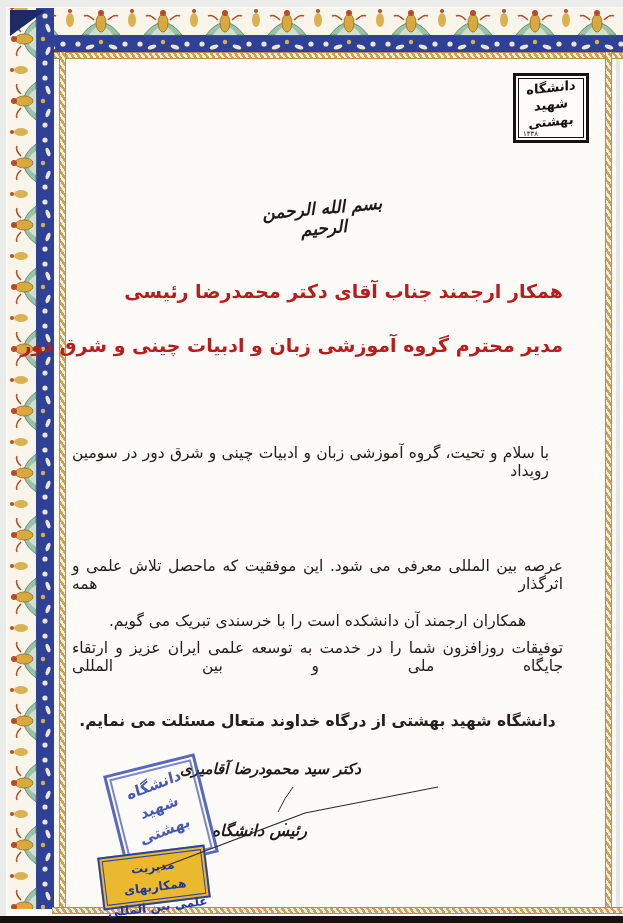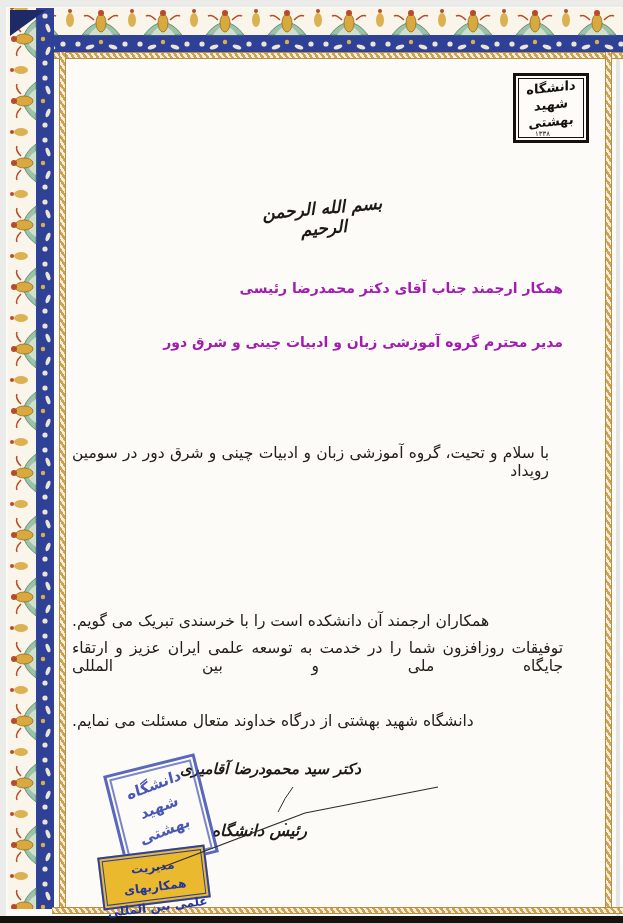--- a/index.html
+++ b/index.html
@@ -21,35 +21,35 @@
   .rope-bottom { left:52px; top:907px; width:571px; height:7px; border-top:1px solid #b68f45; border-bottom:1px solid #b68f45; }
   .rope-left   { left:59px; top:52px;  width:7px; height:862px; border-left:1px solid #b68f45; border-right:1px solid #b68f45; }
   .rope-right  { left:605px; top:52px; width:7px; height:862px; border-left:1px solid #b68f45; border-right:1px solid #b68f45; }
   .black-band  { position:absolute; left:0; top:916px; width:623px; height:7px; background:#15110d; }
 
   .logo { position:absolute; left:513px; top:73px; width:76px; height:70px;
     border:3px solid #14110e; background:#fdfcf9; text-align:center; padding-top:4px; }
   .logo::before { content:""; position:absolute; inset:2px; border:1px solid #14110e; }
   .logo-stack { transform: skewY(-6deg); }
   .logo-word { display:block; font-size:13px; font-weight:900; line-height:1.3; color:#14110e; }
-  .logo-year { position:absolute; left:7px; bottom:2px; font-size:7px; color:#14110e;margin-left:12px; }
+  .logo-year { position:absolute; left:7px; bottom:2px; font-size:7px; color:#14110e; }
 
   .bismillah { position:absolute; left:238px; top:198px; width:170px; text-align:center;
     font-size:17px; font-weight:bold; font-style:italic; transform:rotate(-5deg); color:#1c1916; }
 
   .rtl { direction: rtl; }
-  .addr { position:absolute; right:60px; font-size:14px; font-weight:bold; color:#a21caf; }
+  .addr { position:absolute; right:60px; font-size:19px; font-weight:bold; color:#b91c1c; }
   .addr1 { top:280px; }
   .addr2 { top:334px; }
 
-  .bline { position:absolute; left:72px; right:60px; font-size:15.5px; color:#242019; text-align:left; }
+  .bline { position:absolute; left:72px; right:60px; font-size:15.5px; color:#242019; text-align:center; }
   .jfull { text-align:justify; text-align-last:justify; }
   .indent { padding-right:14px; }
   .t1 { top:444px; } .t2 { top:501px; } .t3 { top:557px; } .t4 { top:612px; }
-  .t5 { top:639px; } .t6 { top:712px; }
+  .t5 { top:639px; } .t6 { top:712px;font-weight:bold; }
 
   .sig-name  { position:absolute; right:262px; top:760px; font-size:15px; font-weight:bold; font-style:italic; color:#1e1b17;margin-left:44px; }
   .sig-title { position:absolute; right:316px; top:821px; font-size:16px; font-weight:bold; font-style:italic; color:#1e1b17; }
 
   .stamp-uni { position:absolute; left:114px; top:763px; width:94px; height:102px;
     transform:rotate(-14deg); border:3px solid rgba(52,70,178,.82); text-align:center; padding-top:7px; }
   .stamp-uni::before { content:""; position:absolute; inset:2px; border:2px solid rgba(52,70,178,.65); }
   .stamp-stack { transform: skewY(-7deg); }
   .stamp-word { display:block; font-size:15px; font-weight:900; color:rgba(47,65,172,.88); line-height:1.55; }
 
@@ -134,20 +134,21 @@
     </div>
     <span class="logo-year">۱۳۳۸</span>
   </div>
 
   <div class="bismillah rtl">بسم الله الرحمن الرحیم</div>
 
   <div class="addr addr1 rtl">همکار ارجمند جناب آقای دکتر محمدرضا رئیسی</div>
   <div class="addr addr2 rtl">مدیر محترم گروه آموزشی زبان و ادبیات چینی و شرق دور</div>
 
   <div class="bline t1 rtl jfull indent">با سلام و تحیت، گروه آموزشی زبان و ادبیات چینی و شرق دور در سومین رویداد</div>
+  <div class="bline t3 rtl jfull">عرصه بین المللی معرفی می شود. این موفقیت که ماحصل تلاش علمی و اثرگذار همه</div>
   <div class="bline t4 rtl">همکاران ارجمند آن دانشکده است را با خرسندی تبریک می گویم.</div>
 
   <div class="bline t5 rtl jfull">توفیقات روزافزون شما را در خدمت به توسعه علمی ایران عزیز و ارتقاء جایگاه ملی و بین المللی</div>
   <div class="bline t6 rtl">دانشگاه شهید بهشتی از درگاه خداوند متعال مسئلت می نمایم.</div>
 
   <div class="sig-name rtl">دکتر سید محمودرضا آقامیری</div>
   <div class="sig-title rtl">رئیس دانشگاه</div>
 
   <div class="stamp-uni">
     <div class="stamp-stack">

